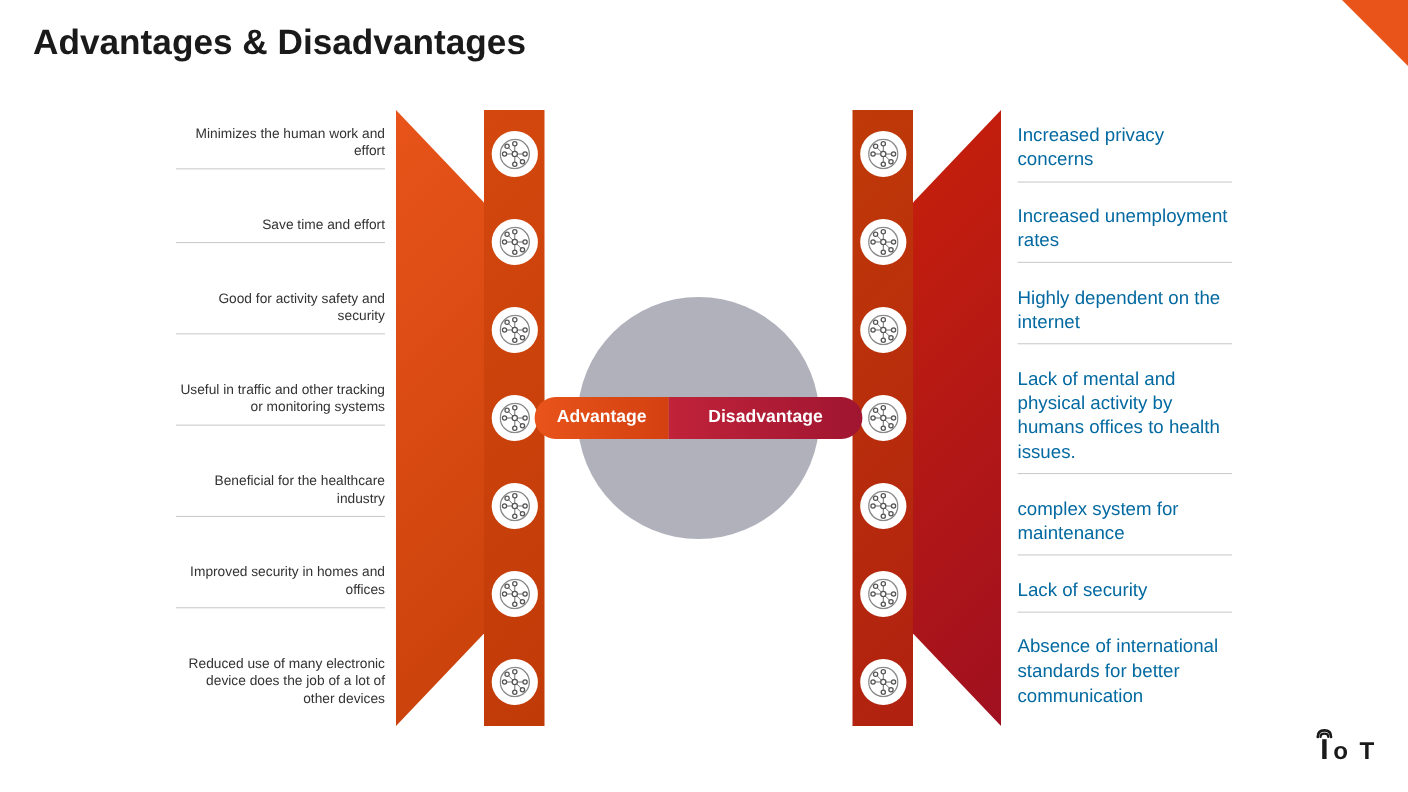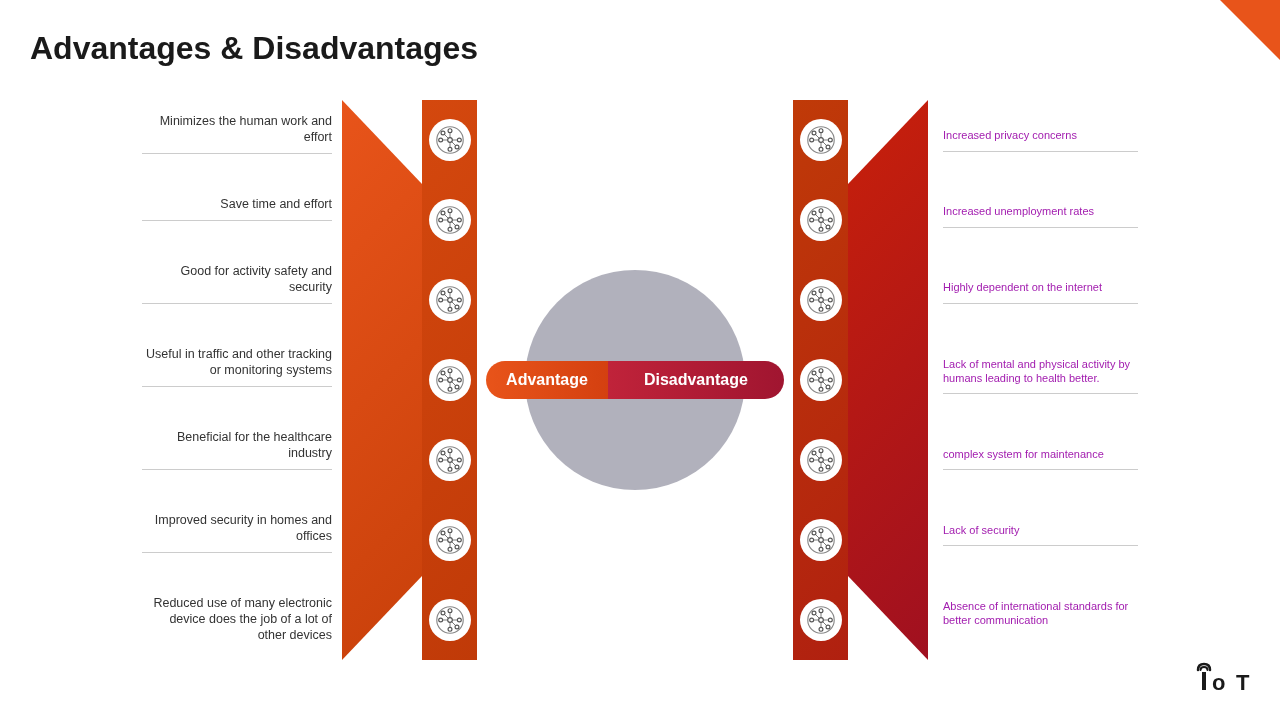--- a/index.html
+++ b/index.html
@@ -19,21 +19,21 @@
       right: 0;
       width: 60px;
       height: 60px;
       background: #e8541a;
       clip-path: polygon(100% 0, 0 0, 100% 100%);
     }
 
     
     .page-title {
       position: absolute;
-      top: 30px;
+      top: 20px;
       left: 30px;
       font-size: 32px;
       font-weight: 800;
       color: #1a1a1a;
     }
 
     
     .diagram-area {
       position: absolute;
       top: 100px;
@@ -89,21 +89,21 @@
       display: flex;
       flex-direction: column;
       justify-content: space-around;
       width: 55px;
       background: linear-gradient(135deg, #d4480e 0%, #c03a08 100%);
       flex-shrink: 0;
     }
 
     
     .center-area {
-      width: 316px;
+      width: 280px;
       height: 560px;
       display: flex;
       align-items: center;
       justify-content: center;
       position: relative;
       flex-shrink: 0;
     }
 
     .center-circle {
       width: 220px;
@@ -168,22 +168,22 @@
     .right-items {
       display: flex;
       flex-direction: column;
       justify-content: space-around;
       width: 210px;
       padding-left: 15px;
     }
 
     .right-item {
       text-align: left;
-      font-size: 11px;
-      color: #a21caf;
+      font-size: 17px;
+      color: #0369a1;
       line-height: 1.3;
       padding: 4px 0;
       border-bottom: 1px solid #ccc;
       padding-bottom: 8px;
     }
 
     .right-item:last-child {
       border-bottom: none;
     }
 
@@ -575,21 +575,21 @@
   </svg>
           </div>
         </div>
       </div>
     <div class="red-arrow"></div>
     <div class="right-items">
 
     <div class="right-item">Increased privacy concerns</div>
         <div class="right-item">Increased unemployment rates</div>
         <div class="right-item">Highly dependent on the internet</div>
-        <div class="right-item">Lack of mental and physical activity by humans leading to health better.</div>
+        <div class="right-item">Lack of mental and physical activity by humans offices to health issues.</div>
         <div class="right-item">complex system for maintenance</div>
         <div class="right-item">Lack of security</div>
         <div class="right-item">Absence of international standards for better communication</div>
       </div>
   </div>
 </div>
 
 <div class="iot-logo">
   <svg width="70" height="40" viewBox="0 0 70 40">
 

